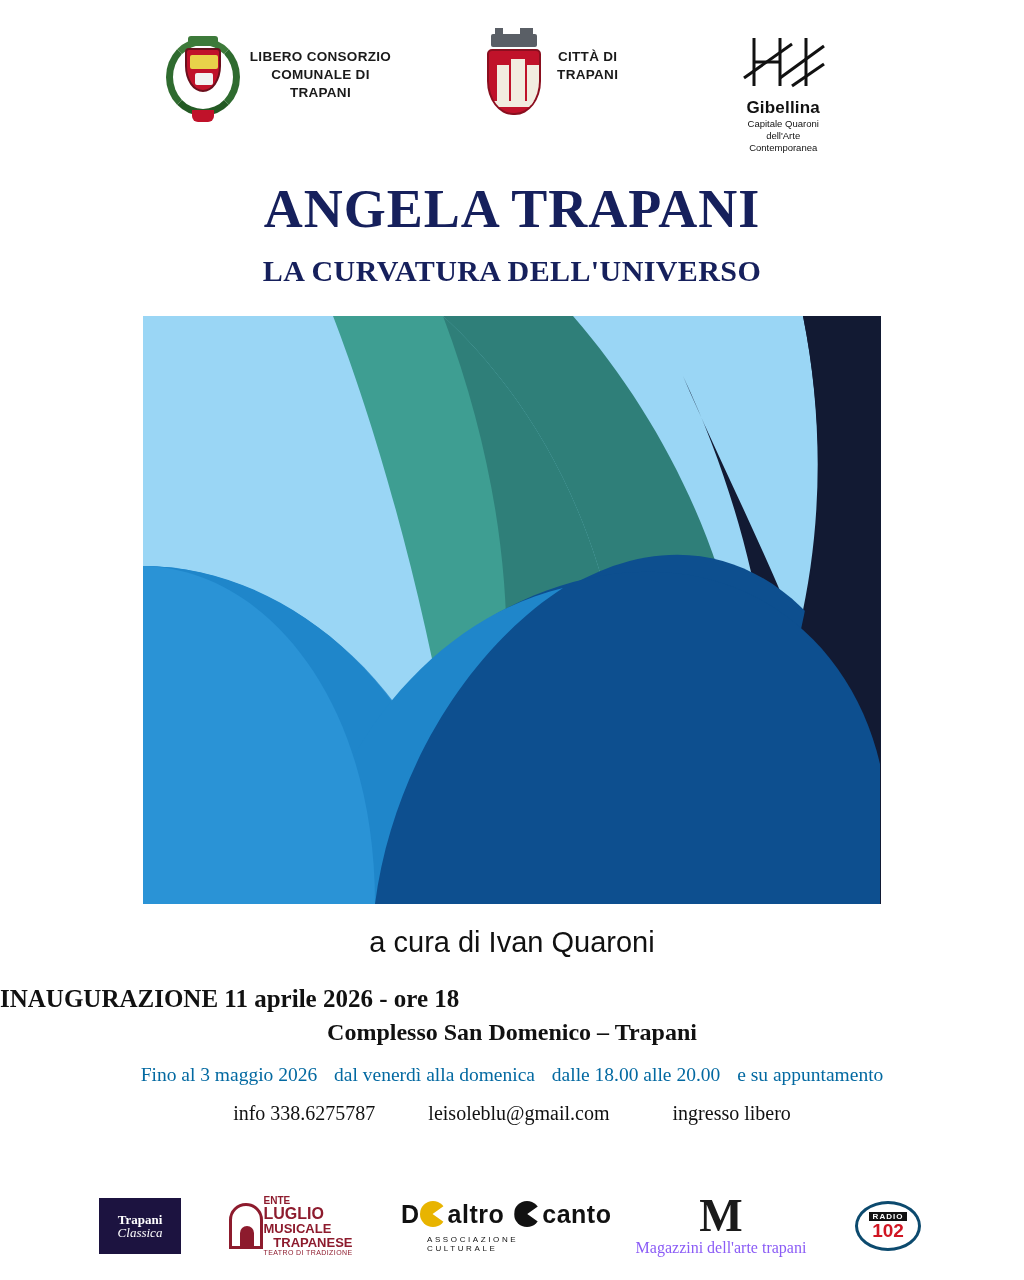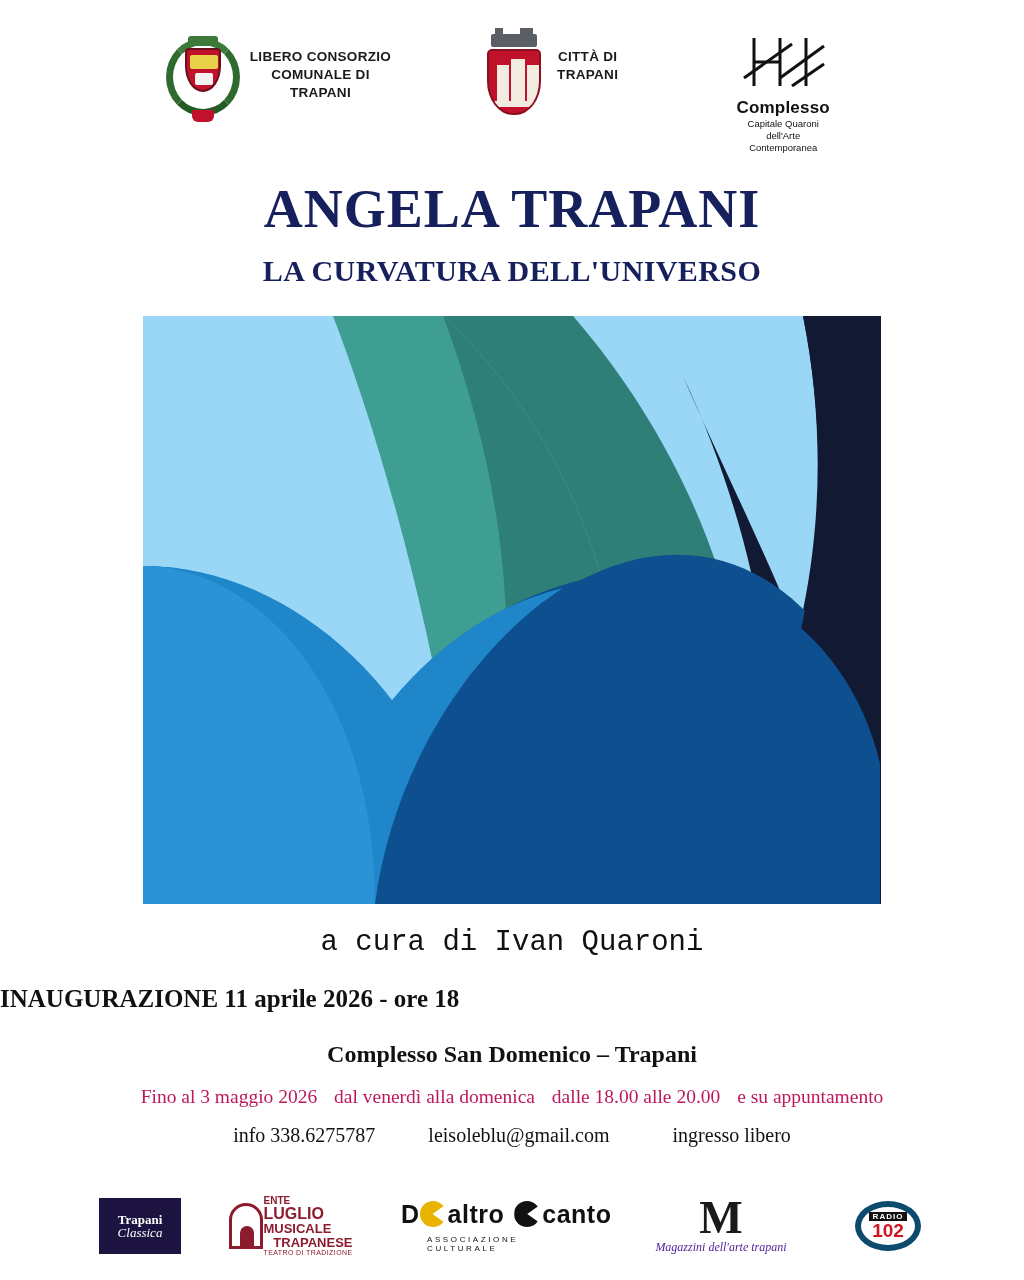--- a/index.html
+++ b/index.html
@@ -208,45 +208,45 @@
     height: 588px;
     position: relative;
     overflow: hidden;
     background: #9ad6f5;
   }
   .artwork-wrap svg { display: block; }
 
   
   .curator {
     text-align: center;
-    font-family: Liberation Mono, monospace;
+    font-family: Liberation Sans, sans-serif;
     font-size: 29px;
     color: #111;
     margin-top: 22px;
   }
   .line-inaug {
     font-family: "Liberation Serif", serif;
     font-weight: 700;
     font-size: 25px;
     color: #111;
     margin-top: 26px;
   }
   .line-venue {
     text-align: center;
     font-family: "Liberation Serif", serif;
     font-weight: 700;
     font-size: 24px;
     color: #111;
-    margin-top: 28px;
+    margin-top: 6px;
   }
   .line-hours {
     text-align: center;
     font-family: "Liberation Serif", serif;
     font-size: 19.5px;
-    color: #be185d;
+    color: #0369a1;
     margin-top: 18px;
   }
   .line-hours span { margin: 0 6px; }
   .line-info {
     text-align: center;
     font-family: "Liberation Serif", serif;
     font-size: 20px;
     color: #111;
     margin-top: 16px;
   }
@@ -359,34 +359,33 @@
   }
   .sp-magazzini .mark {
     font-family: "Liberation Serif", serif;
     font-size: 46px;
     font-weight: 700;
     line-height: 0.9;
     color: #1a1a1a;
   }
   .sp-magazzini .cap {
     font-family: "Liberation Serif", serif;
-    font-size: 12px;
-    color: #4c1d95;
+    font-size: 16px;
+    color: #8b5cf6;
     margin-top: 2px;
     white-space: nowrap;
-    font-style: italic;
   }
 
   .sp-radio {
     width: 74px; height: 58px;
     flex-direction: column;
   }
   .sp-radio .ring {
     width: 66px; height: 50px;
-    border: 6px solid #0c4a6e;
+    border: 3px solid #0c4a6e;
     border-radius: 50%;
     display: flex;
     flex-direction: column;
     align-items: center;
     justify-content: center;
     box-sizing: border-box;
   }
   .sp-radio .rw {
     font-family: "Liberation Sans", sans-serif;
     font-size: 8px;
@@ -466,21 +465,21 @@
           <line x1="14" y1="4" x2="14" y2="52"></line>
           <line x1="40" y1="4" x2="40" y2="52"></line>
           <line x1="66" y1="4" x2="66" y2="52"></line>
           <line x1="14" y1="28" x2="40" y2="28"></line>
           <line x1="4" y1="44" x2="52" y2="10"></line>
           <line x1="40" y1="44" x2="84" y2="12"></line>
           <line x1="52" y1="52" x2="84" y2="30"></line>
         </g>
       </svg>
     </div>
-    <div class="gib-title">Complesso</div>
+    <div class="gib-title">Gibellina</div>
     <div class="gib-sub">Capitale Quaroni
 dell'Arte
 Contemporanea</div>
   </div>
 
 </div>
 
 <div class="main-title">ANGELA TRAPANI</div>
 <div class="subtitle">LA CURVATURA DELL'UNIVERSO</div>
 

